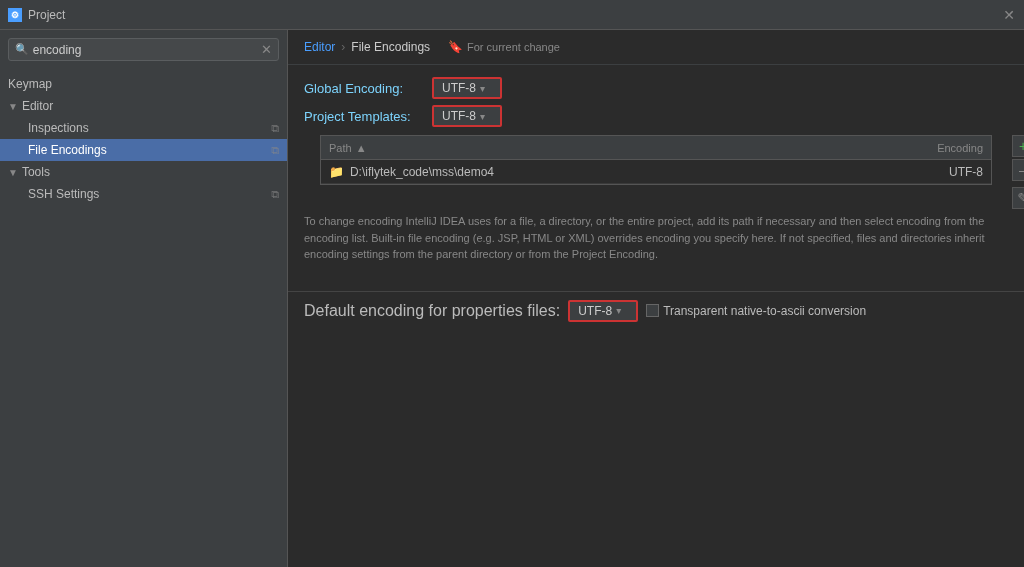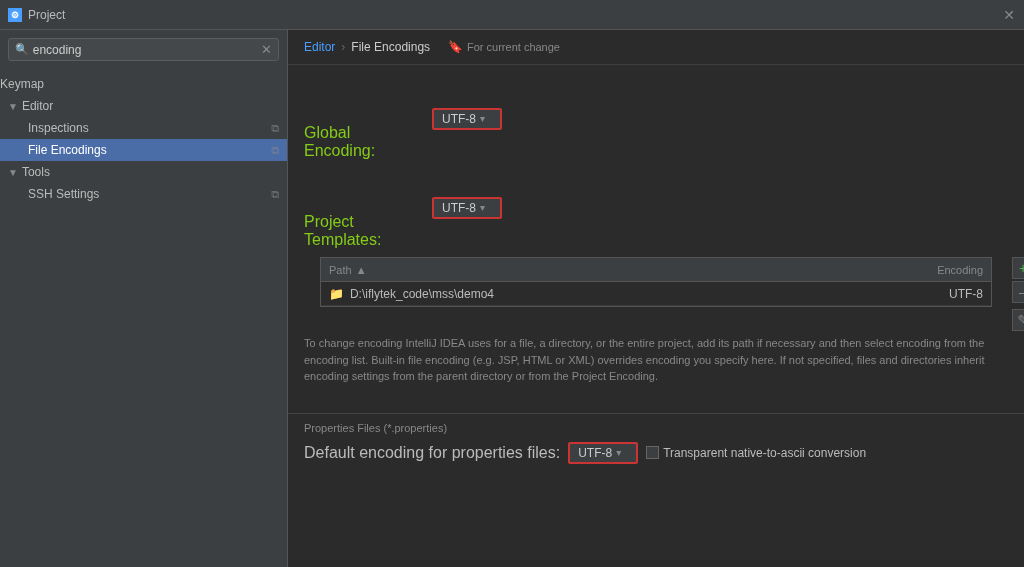--- a/index.html
+++ b/index.html
@@ -181,24 +181,23 @@
       display: flex;
       flex-direction: column;
       gap: 6px;
     }
     .encoding-row {
       display: flex;
       align-items: center;
       gap: 8px;
     }
     .encoding-label {
-      color: #84cc16;
-      font-size: 16px;
+      color: #7dd3fc;
+      font-size: 13px;
       width: 120px;
-      margin-top: 47px;
     }
     .encoding-dropdown {
       display: flex;
       align-items: center;
       border: 2px solid #cc3333;
       border-radius: 2px;
       background: #3c3f41;
       padding: 2px 8px;
       cursor: pointer;
       gap: 4px;
@@ -361,21 +360,21 @@
 
   <div class="sidebar">
     <div class="search-box">
       <span class="search-icon">🔍</span>
       <input class="search-input" value="encoding" style="">
       <span class="search-clear">✕</span>
     </div>
 
     <div class="nav-tree">
 
-      <div class="nav-item" style="padding-left:0;">
+      <div class="nav-item" style="padding-left:8px;">
         <span class="nav-item-label">Keymap</span>
       </div>
 
       <div class="nav-section-header">
         <span class="nav-arrow">▼</span>
         <span>Editor</span>
       </div>
 
       <div class="nav-item">
         <span class="nav-item-label">Inspections</span>
@@ -455,21 +454,20 @@
         <div style="position:absolute; right:-26px; top:0; display:flex; flex-direction:column; gap:2px;">
           <div class="toolbar-btn green">+</div>
           <div class="toolbar-btn">–</div>
           <div class="toolbar-btn edit-btn">✎</div>
         </div>
       </div>
 
       <div class="info-text">To change encoding IntelliJ IDEA uses for a file, a directory, or the entire project, add its path if necessary and then select encoding from the encoding list. Built-in file encoding (e.g. JSP, HTML or XML) overrides encoding you specify here. If not specified, files and directories inherit encoding settings from the parent directory or from the Project Encoding.</div>
 
       <div class="properties-section">
-        <div class="properties-title">Properties Files (*.properties)</div>
         <div class="properties-row">
           <span class="properties-label">Default encoding for properties files:</span>
           <div class="encoding-dropdown-props">
             <span>UTF-8</span>
             <span class="dropdown-arrow">▾</span>
           </div>
           <div class="checkbox-row">
             <div class="checkbox"></div>
             <span class="checkbox-label">Transparent native-to-ascii conversion</span>
           </div>

